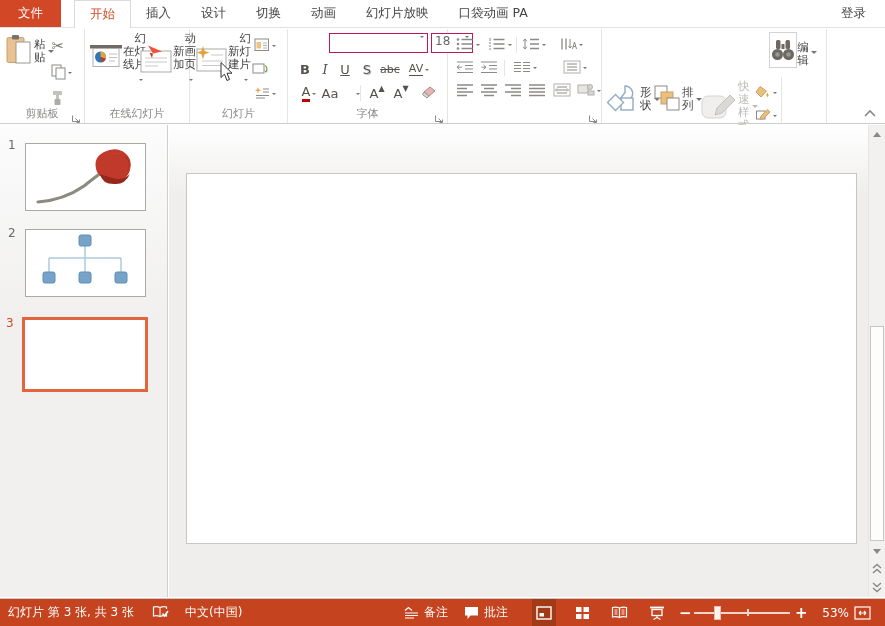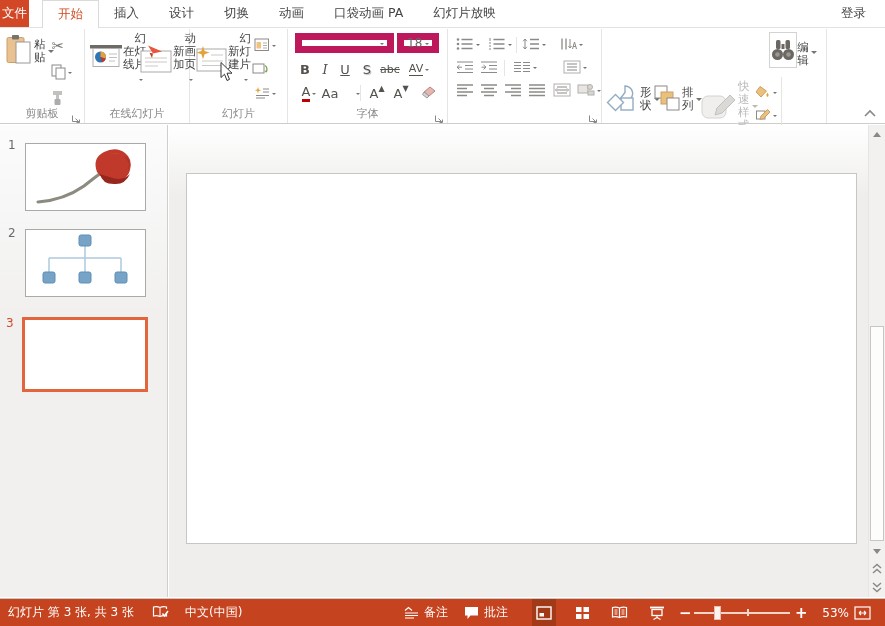--- a/index.html
+++ b/index.html
@@ -3,40 +3,40 @@
 <meta charset="utf-8">
 <style>
   * { margin:0; padding:0; box-sizing:border-box; }
   html,body { width:885px; height:626px; overflow:hidden; background:#fff;
     font-family:"DejaVu Sans","Liberation Sans",sans-serif; }
 
   
   #tabbar { position:absolute; top:0; left:0; width:885px; height:28px; background:#fff;
     border-bottom:1px solid #E3E2E1; display:flex; font-size:12.5px; color:#444; }
   .tab { display:flex; align-items:center; padding:0 15px; cursor:default; white-space:nowrap; }
-  .tab-file { background:#D24726; color:#fff; padding:0 2px; }
+  .tab-file { background:#D24726; color:#fff; padding:0 18px; }
   .tab-active { color:#CE4A21; background:#fff; border:1px solid #DADADA; border-bottom:none; margin-bottom:-1px; }
   #login { margin-left:auto; display:flex; align-items:center; padding-right:19px; color:#444; }
 
   
   #ribbon { position:absolute; top:29px; left:0; width:885px; height:95px; background:#fff;
     border-bottom:1px solid #CFCDCB; }
   .group { position:absolute; top:0; height:94px; border-right:1px solid #E6E5E3; }
   .group-label { position:absolute; bottom:2px; left:0; right:0; text-align:center;
     font-size:11px; color:#8A8886; }
   .launcher { position:absolute; bottom:4px; right:3px; width:10px; height:10px; }
   .bigbtn { position:absolute; top:3px; display:flex; flex-direction:row; align-items:center;
     font-size:11.5px; color:#444; line-height:13px; text-align:center; }
   .bigbtn .ic { height:34px; display:flex; align-items:flex-end; justify-content:center; margin-bottom:3px; }
   .caret { display:inline-block; width:0; height:0; border:3px solid transparent; border-top-color:#767470;
     margin-left:2px; transform:translateY(2px); }
   .caret-s { border-width:2.5px; }
   .smallbtn { position:absolute; display:flex; align-items:center; justify-content:center; }
-  .combo { position:absolute; height:20px; border:7px solid #be185d; background:#fff; color:#666;
-    font-size:12px; display:flex; align-items:center; padding:0 3px; }
+  .combo { position:absolute; height:20px; border:1px solid #be185d; background:#fff; color:#666;
+    font-size:12px; display:flex; align-items:flex-start; padding:0 3px;margin-left:34px; }
   .combo .cv { flex:1; }
   .tgl { font-size:13px; color:#55524E; display:flex; align-items:center; justify-content:center; }
   .dis { color:#BBB9B6; }
   .vdiv { position:absolute; width:1px; background:#E6E5E3; }
   #collapse-chevron { position:absolute; right:8px; bottom:6px; width:14px; height:12px; }
 
   
   #panel { position:absolute; top:125px; left:0; width:168px; height:472px;
     background:linear-gradient(#FCFCFC,#F1F0EF 40%); border-right:1px solid #D0CECC; }
   .slide-num { position:absolute; left:8px; font-size:12px; color:#6A6A6A; }
@@ -75,22 +75,22 @@
 <body>
 
 <div id="tabbar">
   <div class="tab tab-file">文件</div>
   <div style="width:13px"></div>
   <div class="tab tab-active">开始</div>
   <div class="tab">插入</div>
   <div class="tab">设计</div>
   <div class="tab">切换</div>
   <div class="tab">动画</div>
+  <div class="tab">幻灯片放映</div>
   <div class="tab">口袋动画 PA</div>
-  <div class="tab">幻灯片放映</div>
   <div id="login">登录</div>
 </div>
 
 <div id="ribbon">
 
   <div class="group" style="left:0;width:85px;">
     <div class="bigbtn" style="left:4px;width:42px;">
       <span class="ic">
         <svg width="30" height="32" viewBox="0 0 30 32">
           <rect x="3" y="3.5" width="17" height="25" rx="1.5" fill="#EAC291" stroke="#C9A06A"></rect>

